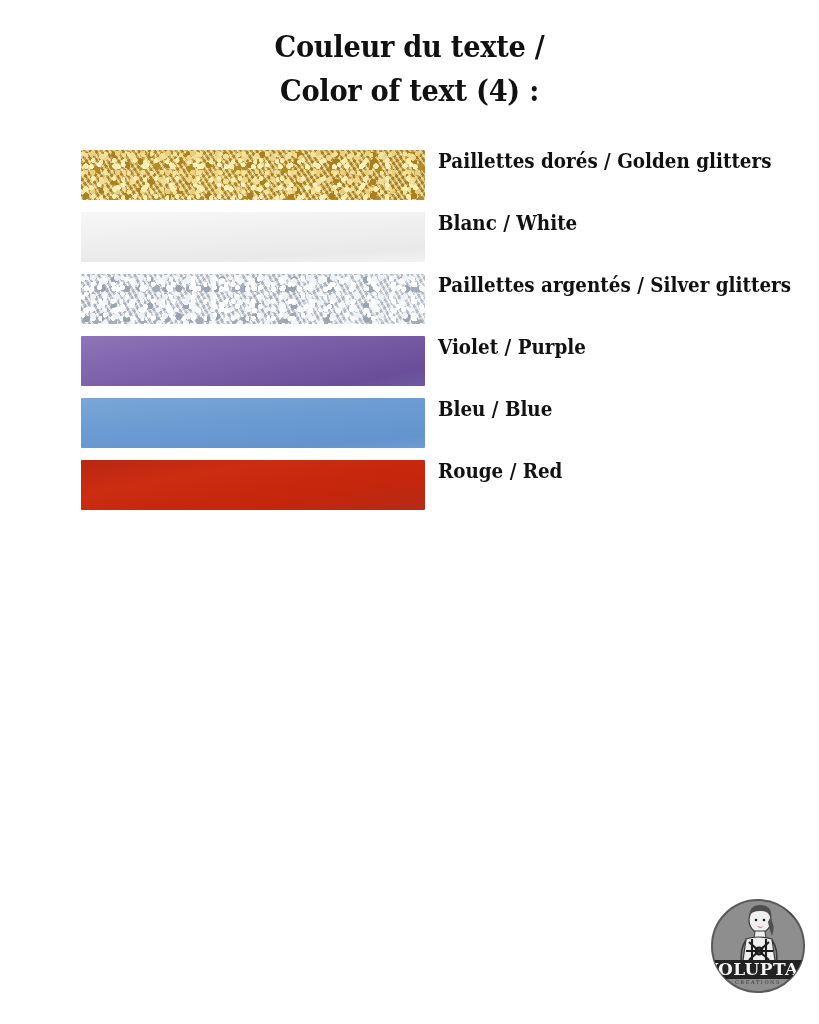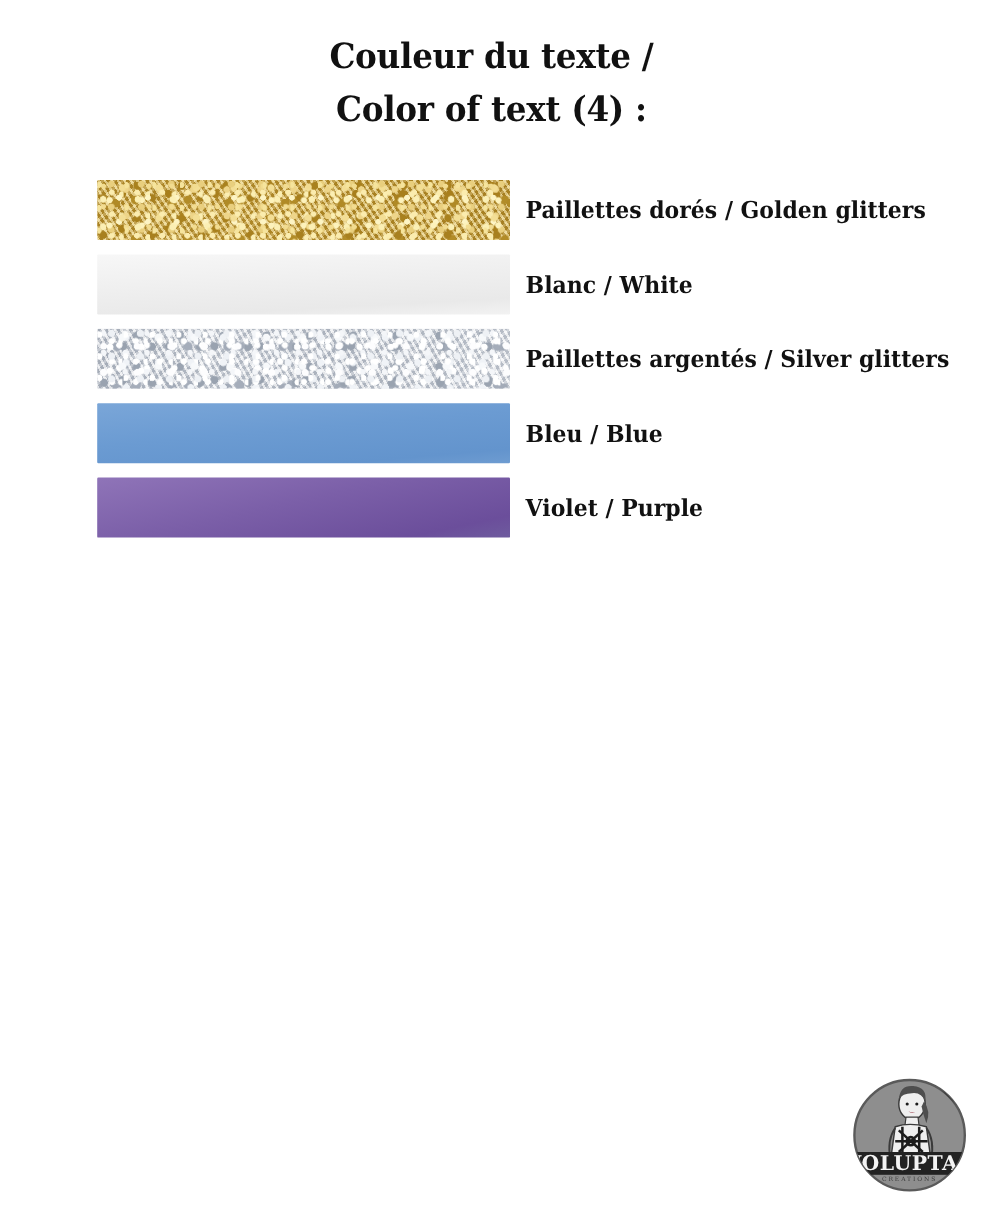--- a/index.html
+++ b/index.html
@@ -37,21 +37,21 @@
     position: absolute;
     top: 150px;
     left: 81px;
     width: 700px;
   }
   .swatch-row {
     position: relative;
     height: 50px;
     margin-bottom: 12px;
     display: flex;
-    align-items: center;
+    align-items: flex-start;
   }
   .swatch {
     width: 344px;
     height: 50px;
     flex: 0 0 344px;
     position: relative;
     overflow: hidden;
     border-radius: 1px;
   }
   .swatch-label {
@@ -181,29 +181,33 @@
   </div>
 
   <div class="swatch-row">
     <div class="swatch tex-silver"></div>
     <div class="swatch-label">Paillettes argentés / Silver glitters</div>
   </div>
 
 
 
   <div class="swatch-row">
+    <div class="swatch tex-purple"></div>
+    <div class="swatch-label">Violet / Purple</div>
+  </div>
+
+  <div class="swatch-row">
     <div class="swatch tex-blue"></div>
     <div class="swatch-label">Bleu / Blue</div>
   </div>
 
   <div class="swatch-row">
-    <div class="swatch tex-purple"></div>
-    <div class="swatch-label">Violet / Purple</div>
-  </div>
-
+    <div class="swatch tex-red"></div>
+    <div class="swatch-label">Rouge / Red</div>
+  </div>
 
 
 
 
 </div>
 
 <div class="logo">
   <svg width="104" height="104" viewBox="0 0 104 104">
     <defs>
       <clipPath id="badgeClip">

